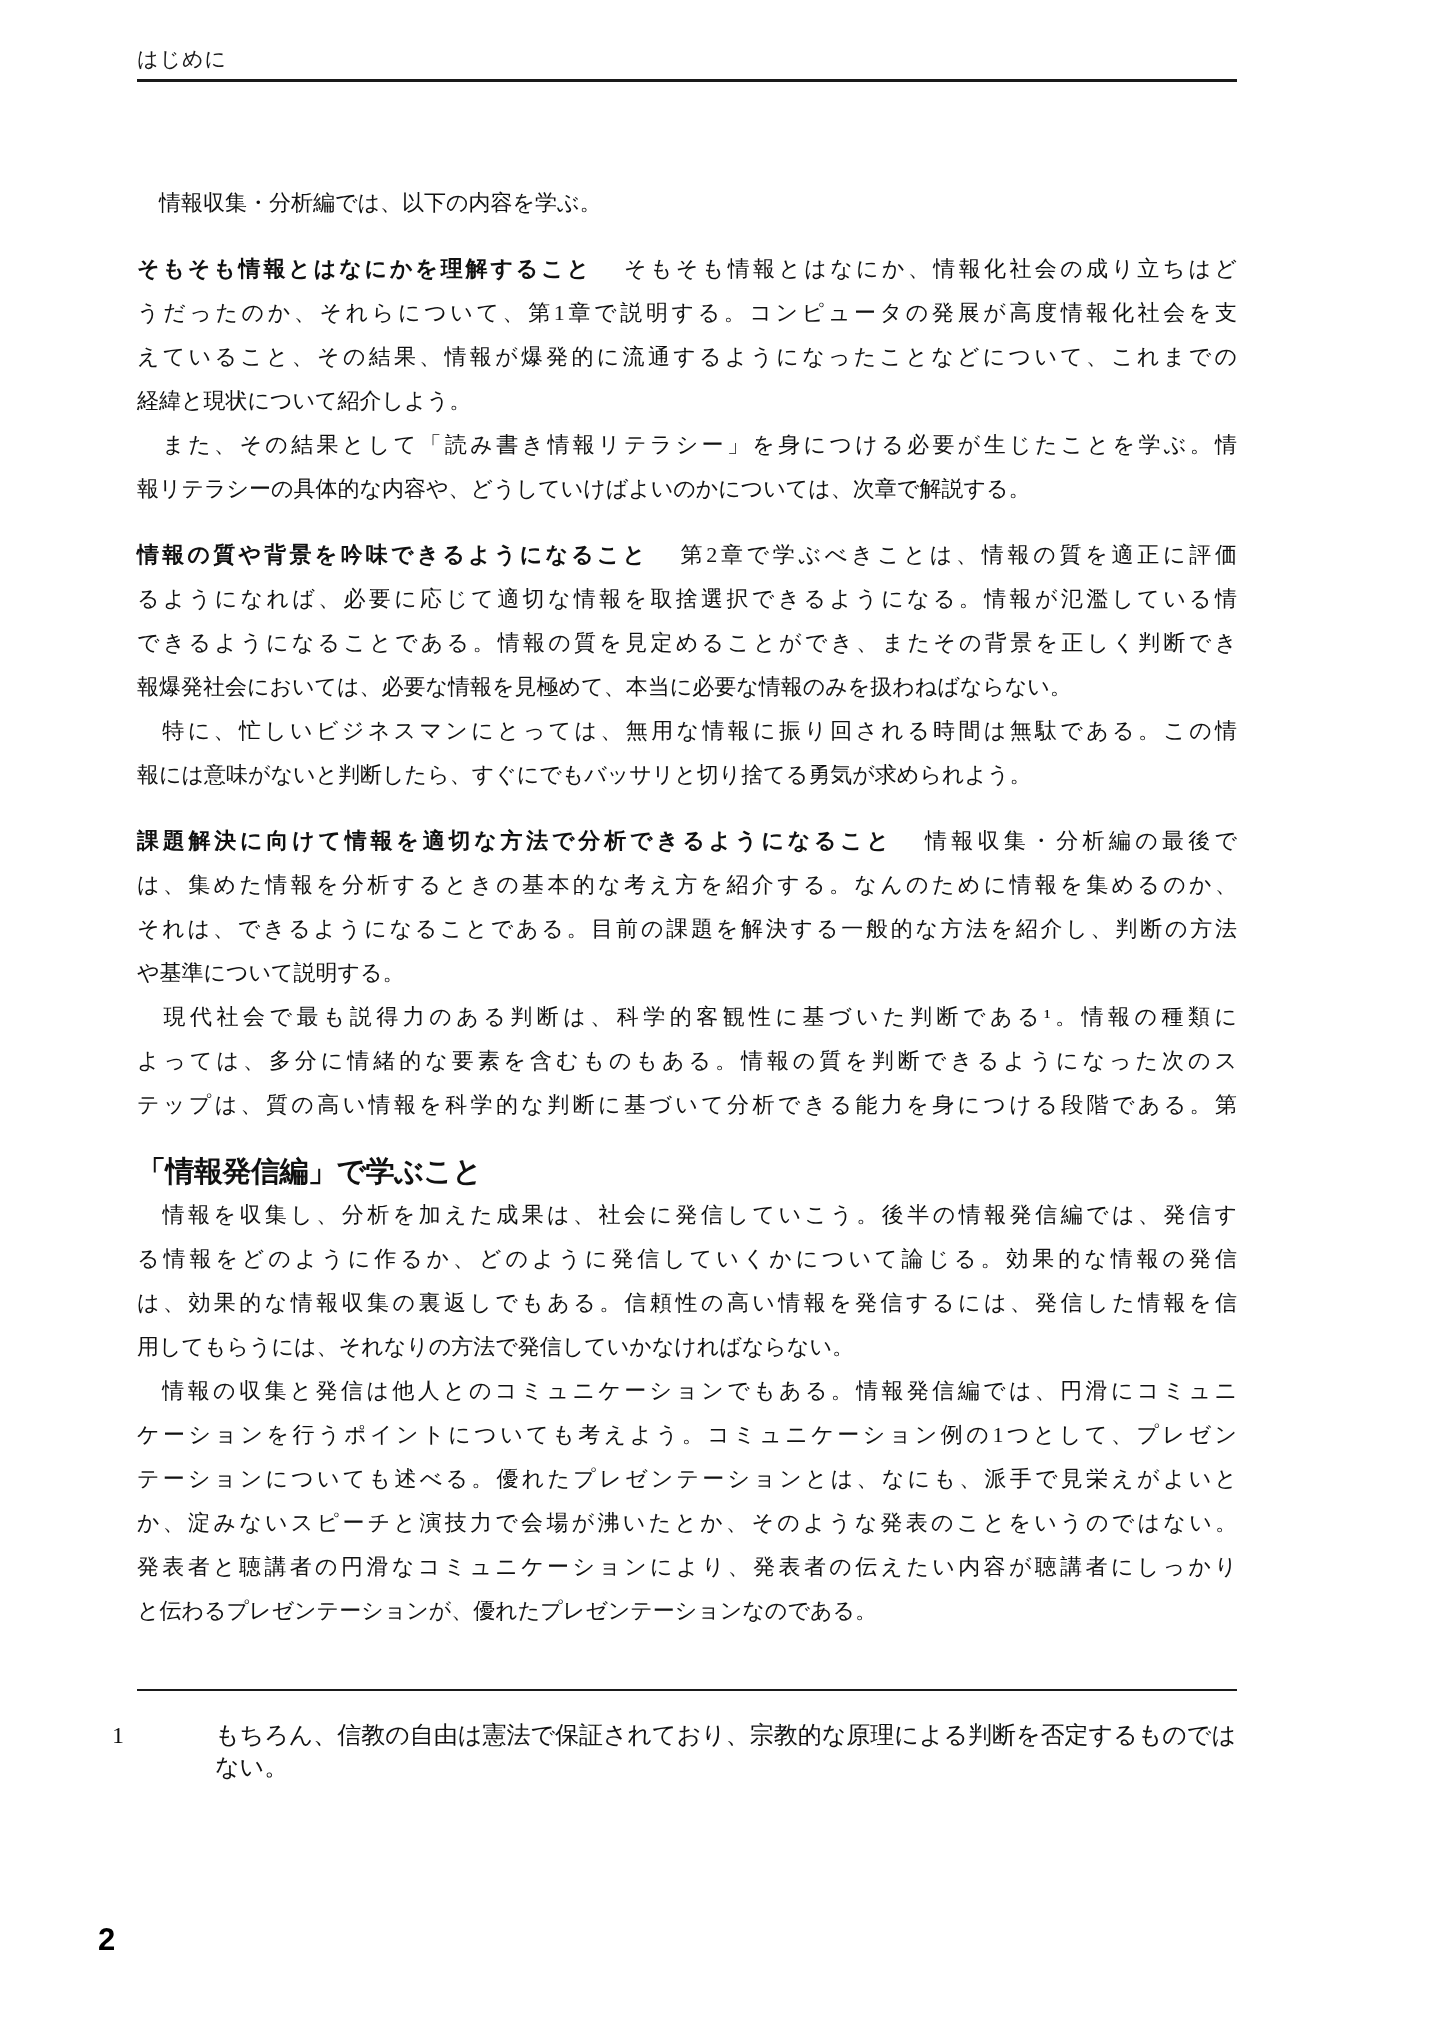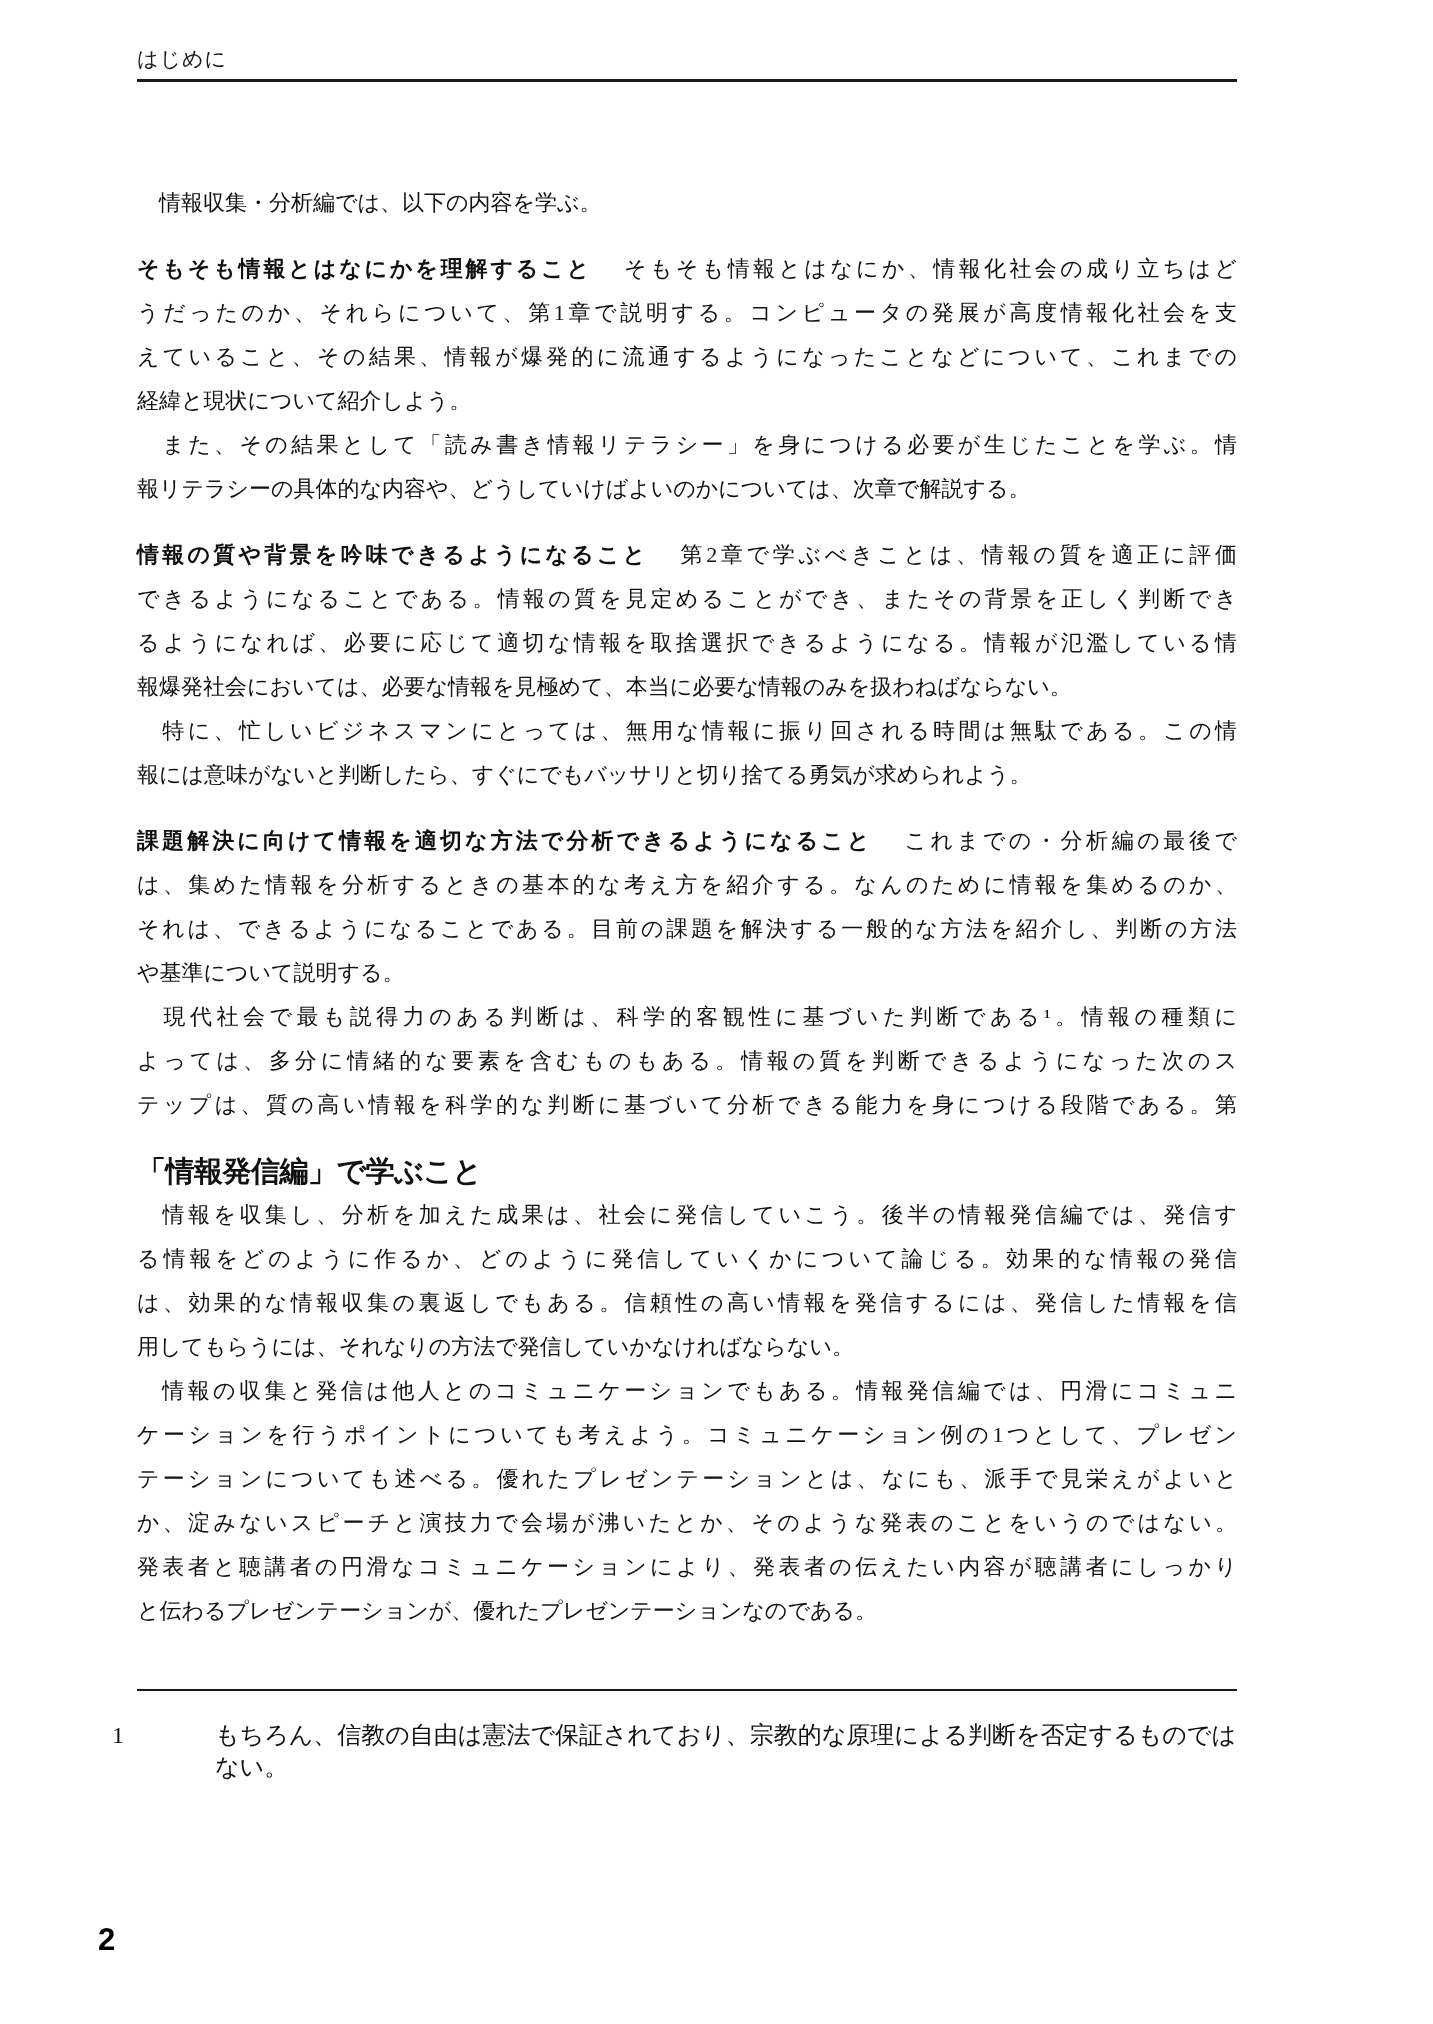--- a/index.html
+++ b/index.html
@@ -86,28 +86,28 @@
         <section class="section">
           <div class="line"><b class="runin-heading">そもそも情報とはなにかを理解すること</b><span>そもそも情報とはなにか、情報化社会の成り立ちはど</span></div>
           <div class="line">うだったのか、それらについて、第1章で説明する。コンピュータの発展が高度情報化社会を支</div>
           <div class="line">えていること、その結果、情報が爆発的に流通するようになったことなどについて、これまでの</div>
           <div class="line para-end">経緯と現状について紹介しよう。</div>
           <div class="line">　また、その結果として「読み書き情報リテラシー」を身につける必要が生じたことを学ぶ。情</div>
           <div class="line para-end">報リテラシーの具体的な内容や、どうしていけばよいのかについては、次章で解説する。</div>
         </section>
         <section class="section">
           <div class="line"><b class="runin-heading">情報の質や背景を吟味できるようになること</b><span>第2章で学ぶべきことは、情報の質を適正に評価</span></div>
+          <div class="line">るようになれば、必要に応じて適切な情報を取捨選択できるようになる。情報が氾濫している情</div>
           <div class="line">できるようになることである。情報の質を見定めることができ、またその背景を正しく判断でき</div>
-          <div class="line">るようになれば、必要に応じて適切な情報を取捨選択できるようになる。情報が氾濫している情</div>
           <div class="line para-end">報爆発社会においては、必要な情報を見極めて、本当に必要な情報のみを扱わねばならない。</div>
           <div class="line">　特に、忙しいビジネスマンにとっては、無用な情報に振り回される時間は無駄である。この情</div>
           <div class="line para-end">報には意味がないと判断したら、すぐにでもバッサリと切り捨てる勇気が求められよう。</div>
         </section>
         <section class="section">
-          <div class="line"><b class="runin-heading">課題解決に向けて情報を適切な方法で分析できるようになること</b><span>これまでの・分析編の最後で</span></div>
+          <div class="line"><b class="runin-heading">課題解決に向けて情報を適切な方法で分析できるようになること</b><span>情報収集・分析編の最後で</span></div>
           <div class="line">は、集めた情報を分析するときの基本的な考え方を紹介する。なんのために情報を集めるのか、</div>
           <div class="line">それは、できるようになることである。目前の課題を解決する一般的な方法を紹介し、判断の方法</div>
           <div class="line para-end">や基準について説明する。</div>
           <div class="line">　現代社会で最も説得力のある判断は、科学的客観性に基づいた判断である¹。情報の種類に</div>
           <div class="line">よっては、多分に情緒的な要素を含むものもある。情報の質を判断できるようになった次のス</div>
           <div class="line">テップは、質の高い情報を科学的な判断に基づいて分析できる能力を身につける段階である。第</div>
         </section>
         <section class="section">
           <h2 class="line para-end block-heading">「情報発信編」で学ぶこと</h2>
           <div class="line">　情報を収集し、分析を加えた成果は、社会に発信していこう。後半の情報発信編では、発信す</div>

